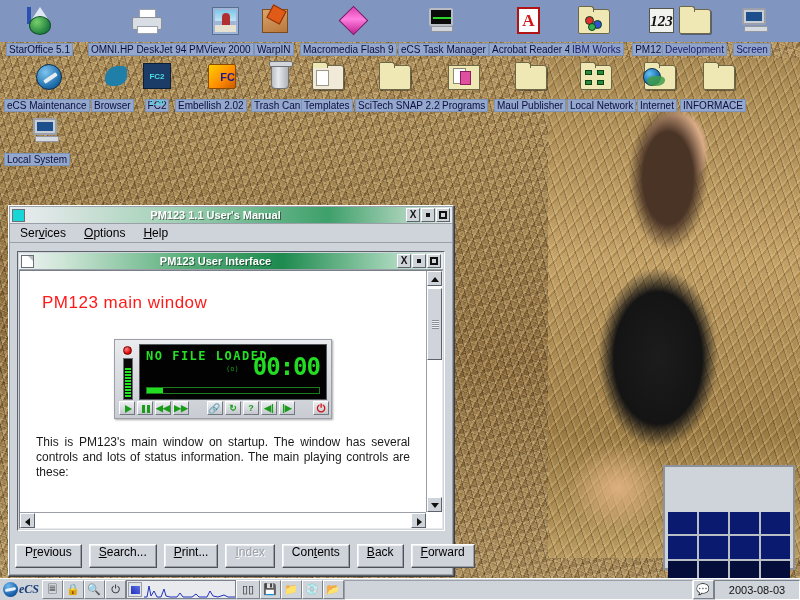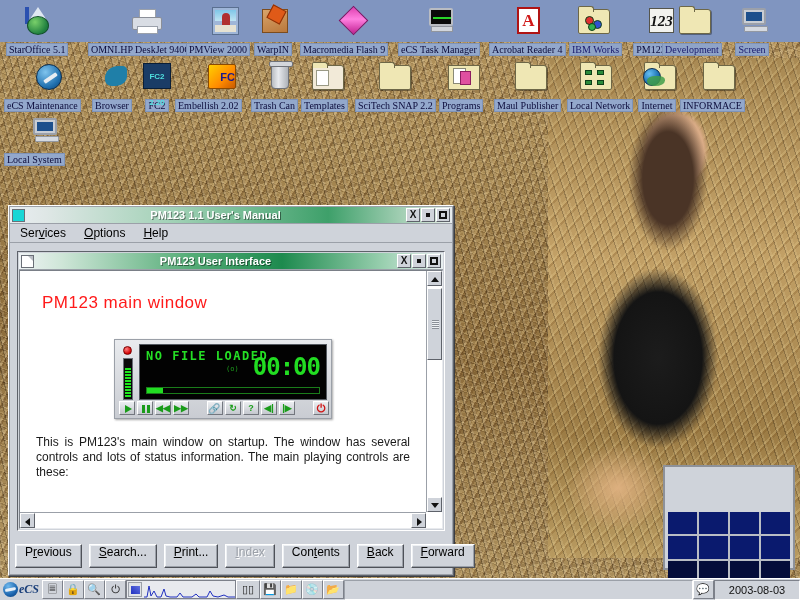--- a/index.html
+++ b/index.html
@@ -43,21 +43,20 @@
     position: relative;
   }
   .dicon .lbl {
     display: inline-block;
     font-size: 10px; line-height: 11px;
     color: #0d0d3c;
     background: #93a8cc;
     padding: 0 2px;
     white-space: nowrap;
     border: 1px solid #7e93b8;
-    font-family: Liberation Serif, serif;
   }
   .dicon .lbl.alt { color: #1a1a6e; background:#8fa4c8; }
 
   
   .folder {
     width: 32px; height: 25px; position: absolute; left: 1px; top: 5px;
     background: #efe7b4;
     border: 1px solid #6d6747;
     border-radius: 1px 3px 2px 2px;
     box-shadow: 1px 1px 0 rgba(0,0,0,.35);

